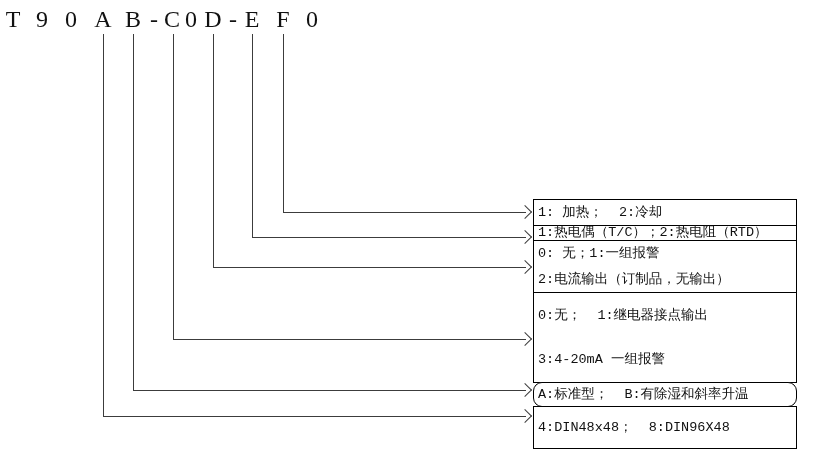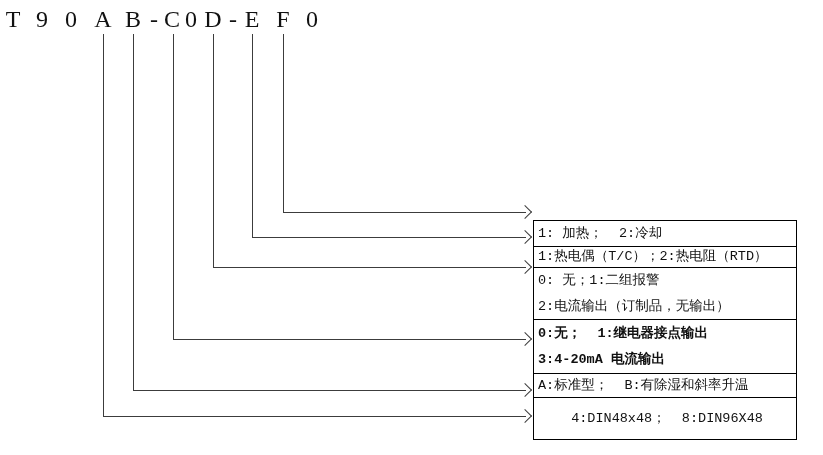--- a/index.html
+++ b/index.html
@@ -29,38 +29,38 @@
   
   .vline{position:absolute;width:0;border-left:1px solid var(--line-color);}
   .hline{position:absolute;height:0;border-top:1px solid var(--line-color);}
   .arrowhead{
     position:absolute;width:9px;height:9px;
     border-top:1.5px solid var(--line-color);
     border-right:1.5px solid var(--line-color);
     transform:rotate(45deg);
   }
   
-  .boxes{position:absolute;left:533px;top:199px;width:264px;margin-top:21px;}
+  .boxes{position:absolute;left:533px;top:199px;width:264px;}
   .box{
     box-sizing:border-box;width:264px;
     border:1px solid var(--border-color);
     margin-top:-1px;
     display:flex;flex-direction:column;justify-content:space-around;
     background:var(--bg-color);
   }
   .box:first-child{margin-top:0;}
   .box-row{
     padding-left:4px;
     font-family:"Liberation Mono","DejaVu Sans Mono",monospace;
     font-size:13.5px;line-height:1;
     color:var(--text-color);
     white-space:pre;
   }
-  .b1{height:27px;} .b2{height:22px;} .b3{height:53px;}
-  .b4{height:55px;font-weight:bold;} .b5{height:25px;} .b6{height:43px;align-items:center;}
+  .b1{height:27px;} .b2{height:16px;} .b3{height:53px;}
+  .b4{height:91px;} .b5{height:25px;border-radius:9px;} .b6{height:43px;}
 </style>
 </head>
 <body>
 
 <div class="canvas">
 
   <div class="model-code">
     <span class="tchar" style="left:13px">T</span>
     <span class="tchar" style="left:42px">9</span>
     <span class="tchar" style="left:71px">0</span>
@@ -101,26 +101,26 @@
   <span class="arrowhead" style="left:520px;top:411px"></span>
 
   <div class="boxes">
     <div class="box b1">
       <div class="box-row">1: 加热；  2:冷却</div>
     </div>
     <div class="box b2">
       <div class="box-row">1:热电偶（T/C）；2:热电阻（RTD）</div>
     </div>
     <div class="box b3">
-      <div class="box-row">0: 无；1:二组报警</div>
+      <div class="box-row">0: 无；1:一组报警</div>
       <div class="box-row">2:电流输出（订制品，无输出）</div>
     </div>
     <div class="box b4">
       <div class="box-row">0:无；  1:继电器接点输出</div>
-      <div class="box-row">3:4-20mA 电流输出</div>
+      <div class="box-row">3:4-20mA 一组报警</div>
     </div>
     <div class="box b5">
       <div class="box-row">A:标准型；  B:有除湿和斜率升温</div>
     </div>
     <div class="box b6">
       <div class="box-row">4:DIN48x48；  8:DIN96X48</div>
     </div>
   </div>
 
 </div>

